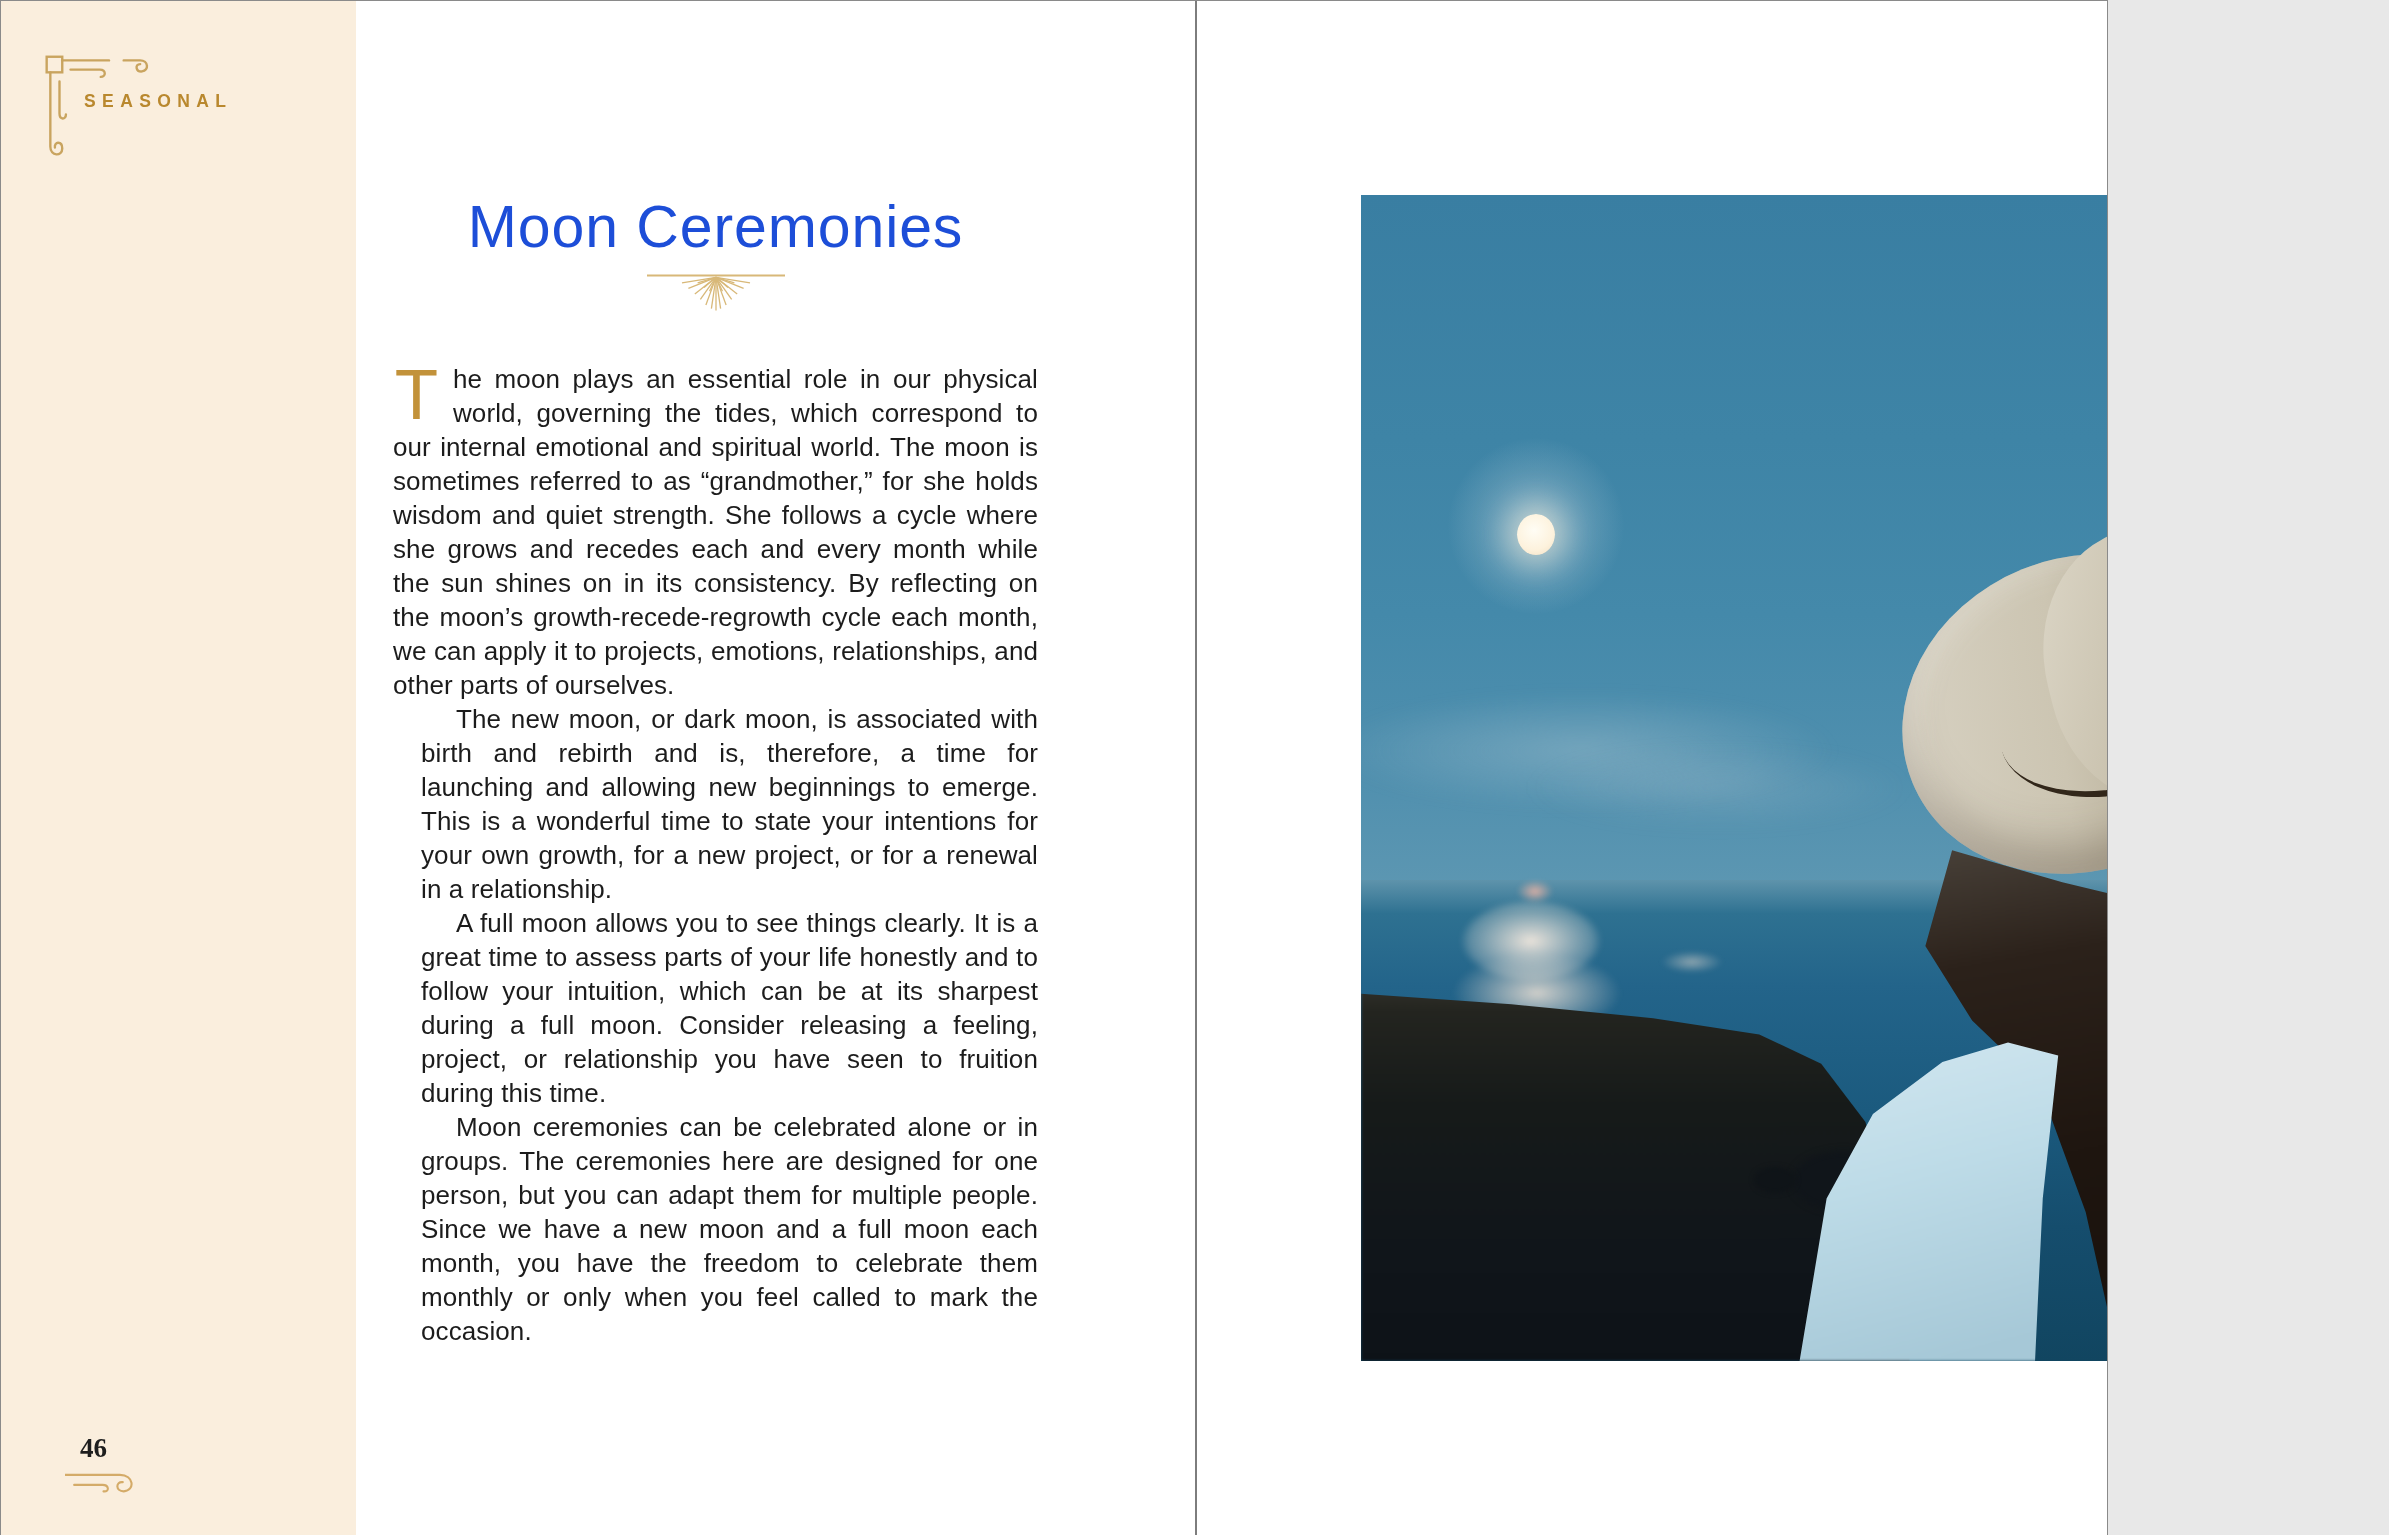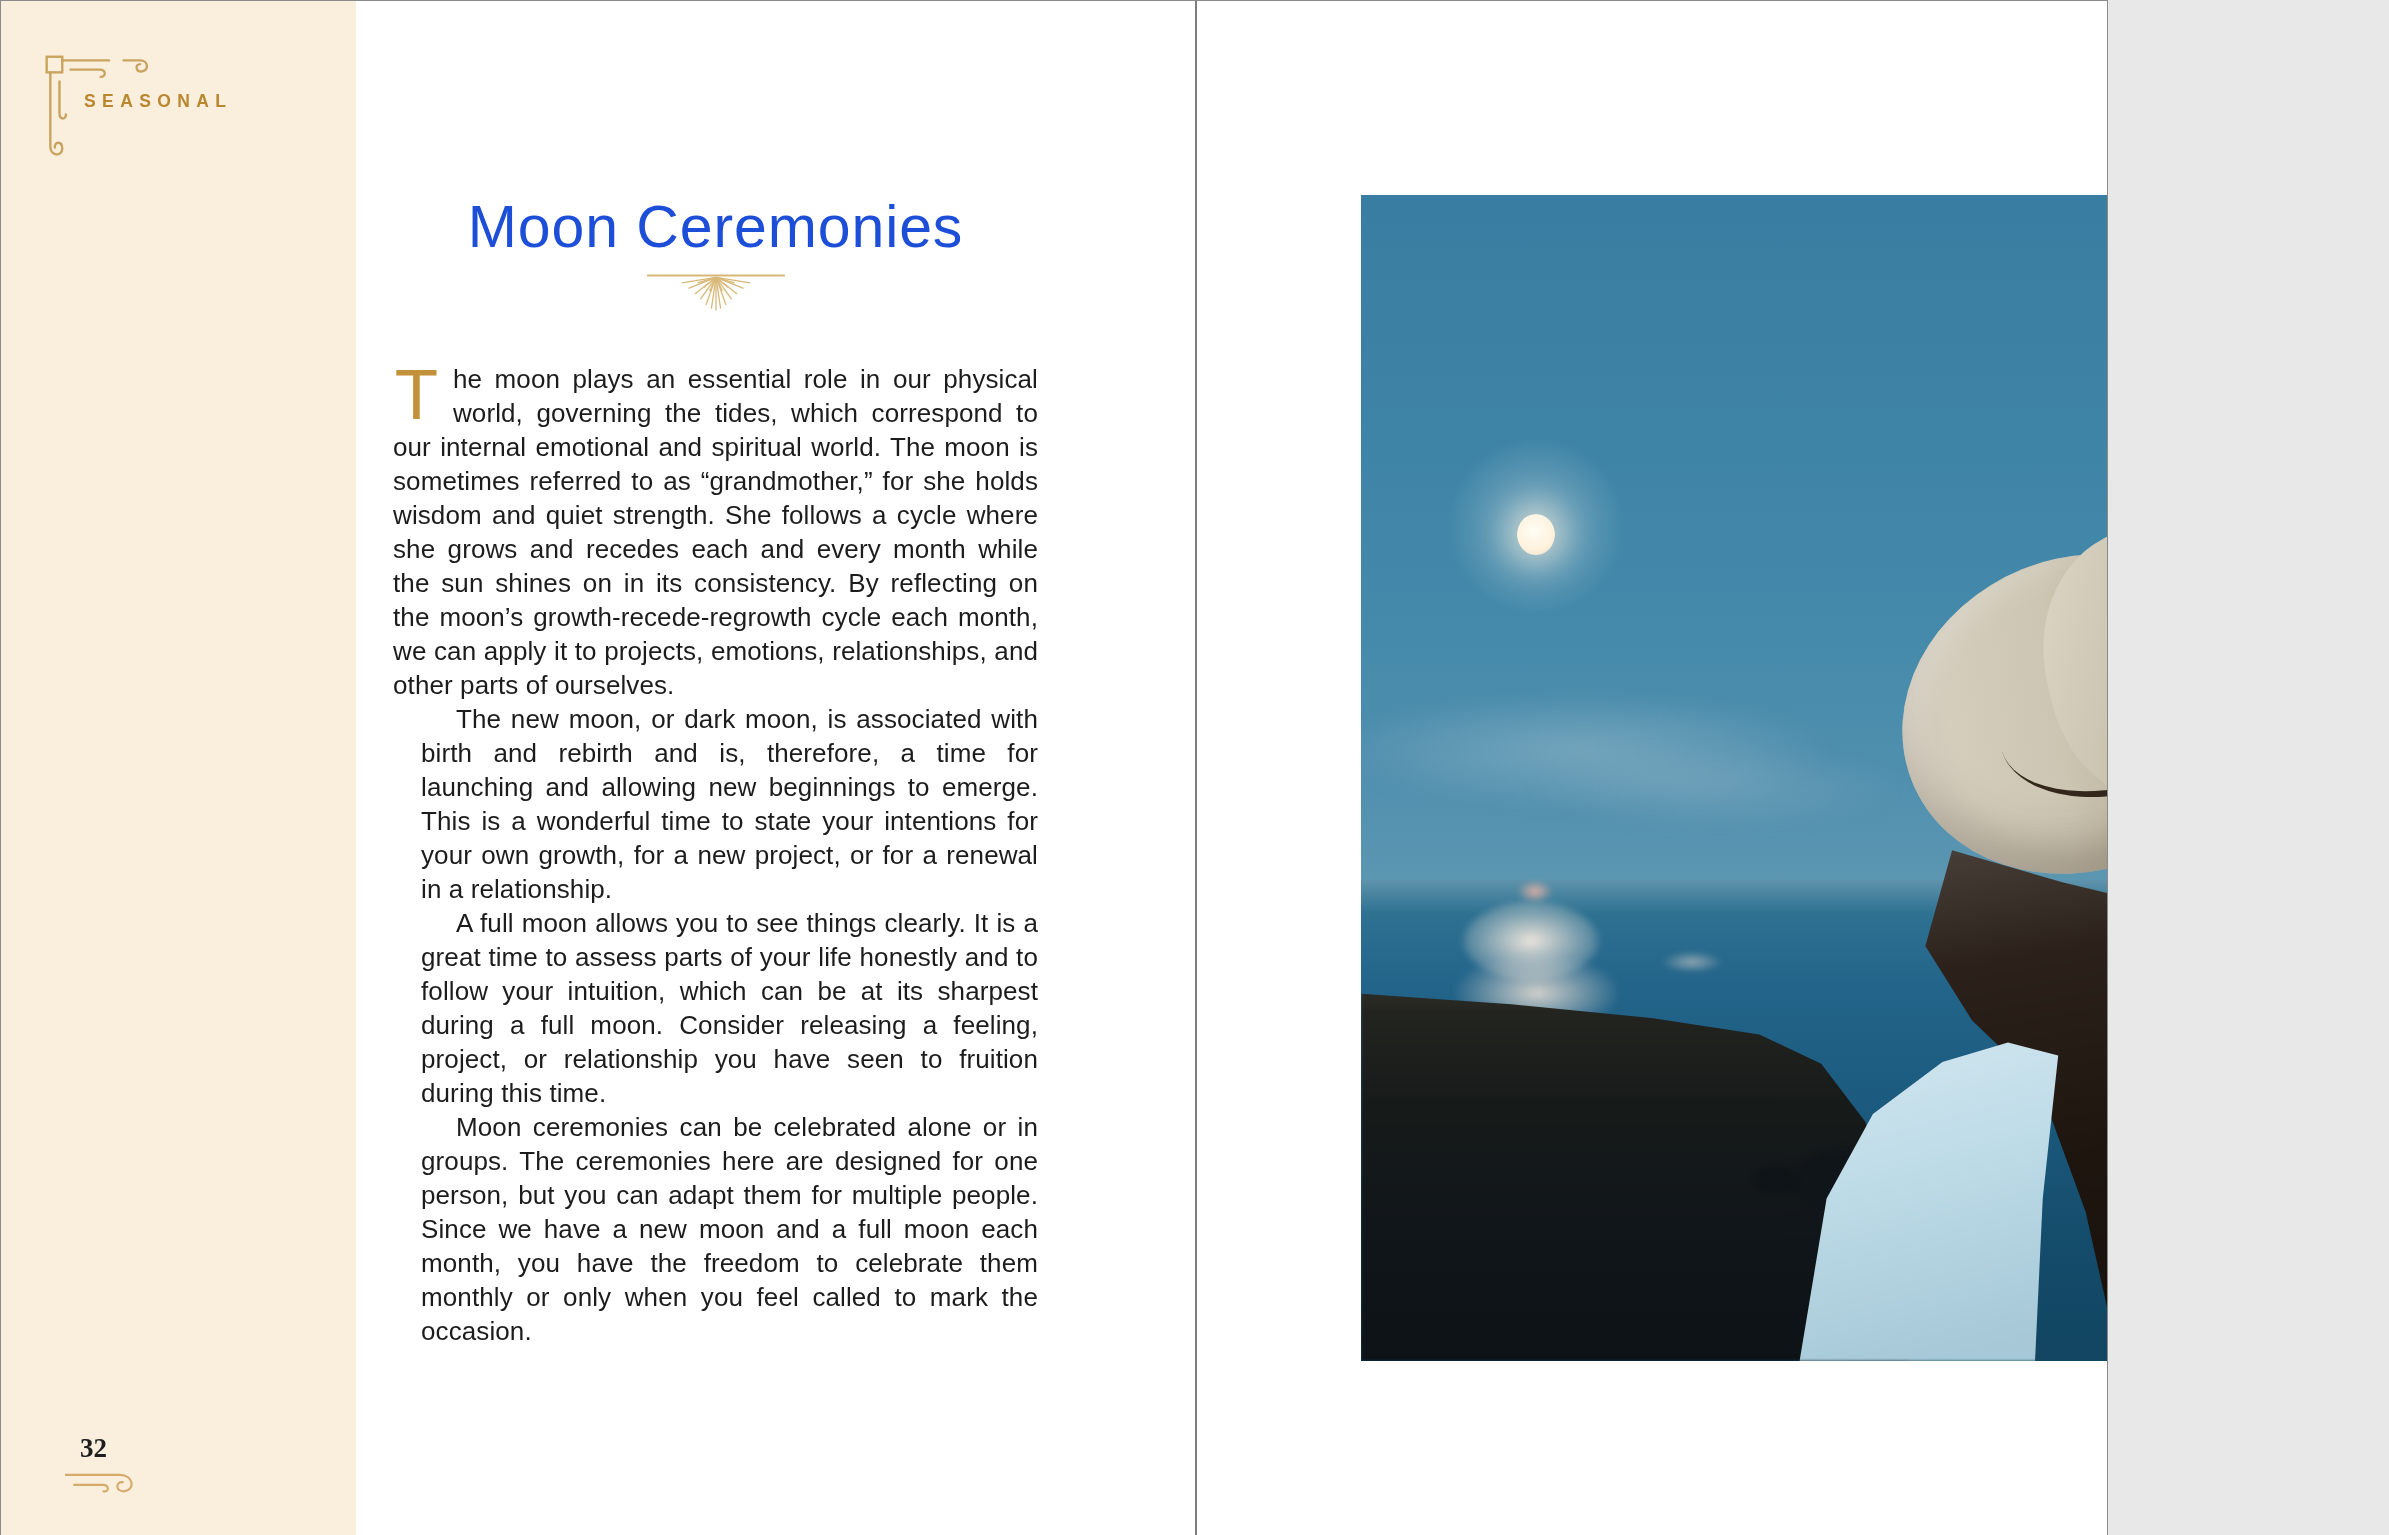--- a/index.html
+++ b/index.html
@@ -144,21 +144,21 @@
     </svg>
 
     <div class="bodytext">
       <p><span class="dropcap">T</span><span>he moon plays an essential role in our physical world, governing the tides, which correspond to our internal emotional and spiritual world. The moon is sometimes referred to as “grandmother,” for she holds wisdom and quiet strength. She follows a cycle where she grows and recedes each and every month while the sun shines on in its consistency. By reflecting on the moon’s growth-recede-regrowth cycle each month, we can apply it to projects, emotions, relationships, and other parts of ourselves.</span></p>
       <p class="indent">The new moon, or dark moon, is associated with birth and rebirth and is, therefore, a time for launching and allowing new beginnings to emerge. This is a wonderful time to state your intentions for your own growth, for a new project, or for a renewal in a relationship.</p>
       <p class="indent">A full moon allows you to see things clearly. It is a great time to assess parts of your life honestly and to follow your intuition, which can be at its sharpest during a full moon. Consider releasing a feeling, project, or relationship you have seen to fruition during this time.</p>
       <p class="indent">Moon ceremonies can be celebrated alone or in groups. The ceremonies here are designed for one person, but you can adapt them for multiple people. Since we have a new moon and a full moon each month, you have the freedom to celebrate them monthly or only when you feel called to mark the occasion.</p>
     </div>
   </div>
 
-  <div class="pagenum pagenum-left">32</div>
+  <div class="pagenum pagenum-left">46</div>
   <svg class="flourish flourish-left" viewBox="0 0 96 28">
     <path d="M0 4 H60 C75 4 77 21 64 22 C55 22 55 11 63 12"></path>
     <path d="M10 15 H41 C48 15 49 23 42 22"></path>
   </svg>
 
   <div class="photo" title="Full moon in a dusk blue sky over the sea, moonlight sparkling on the water, a woman in a straw hat and sheer white blouse seen from behind on a dark beach">
     <div class="sky"></div>
     <div class="cloud-haze"></div>
     <div class="cloud-haze2"></div>
     <div class="moon-glow"></div>

